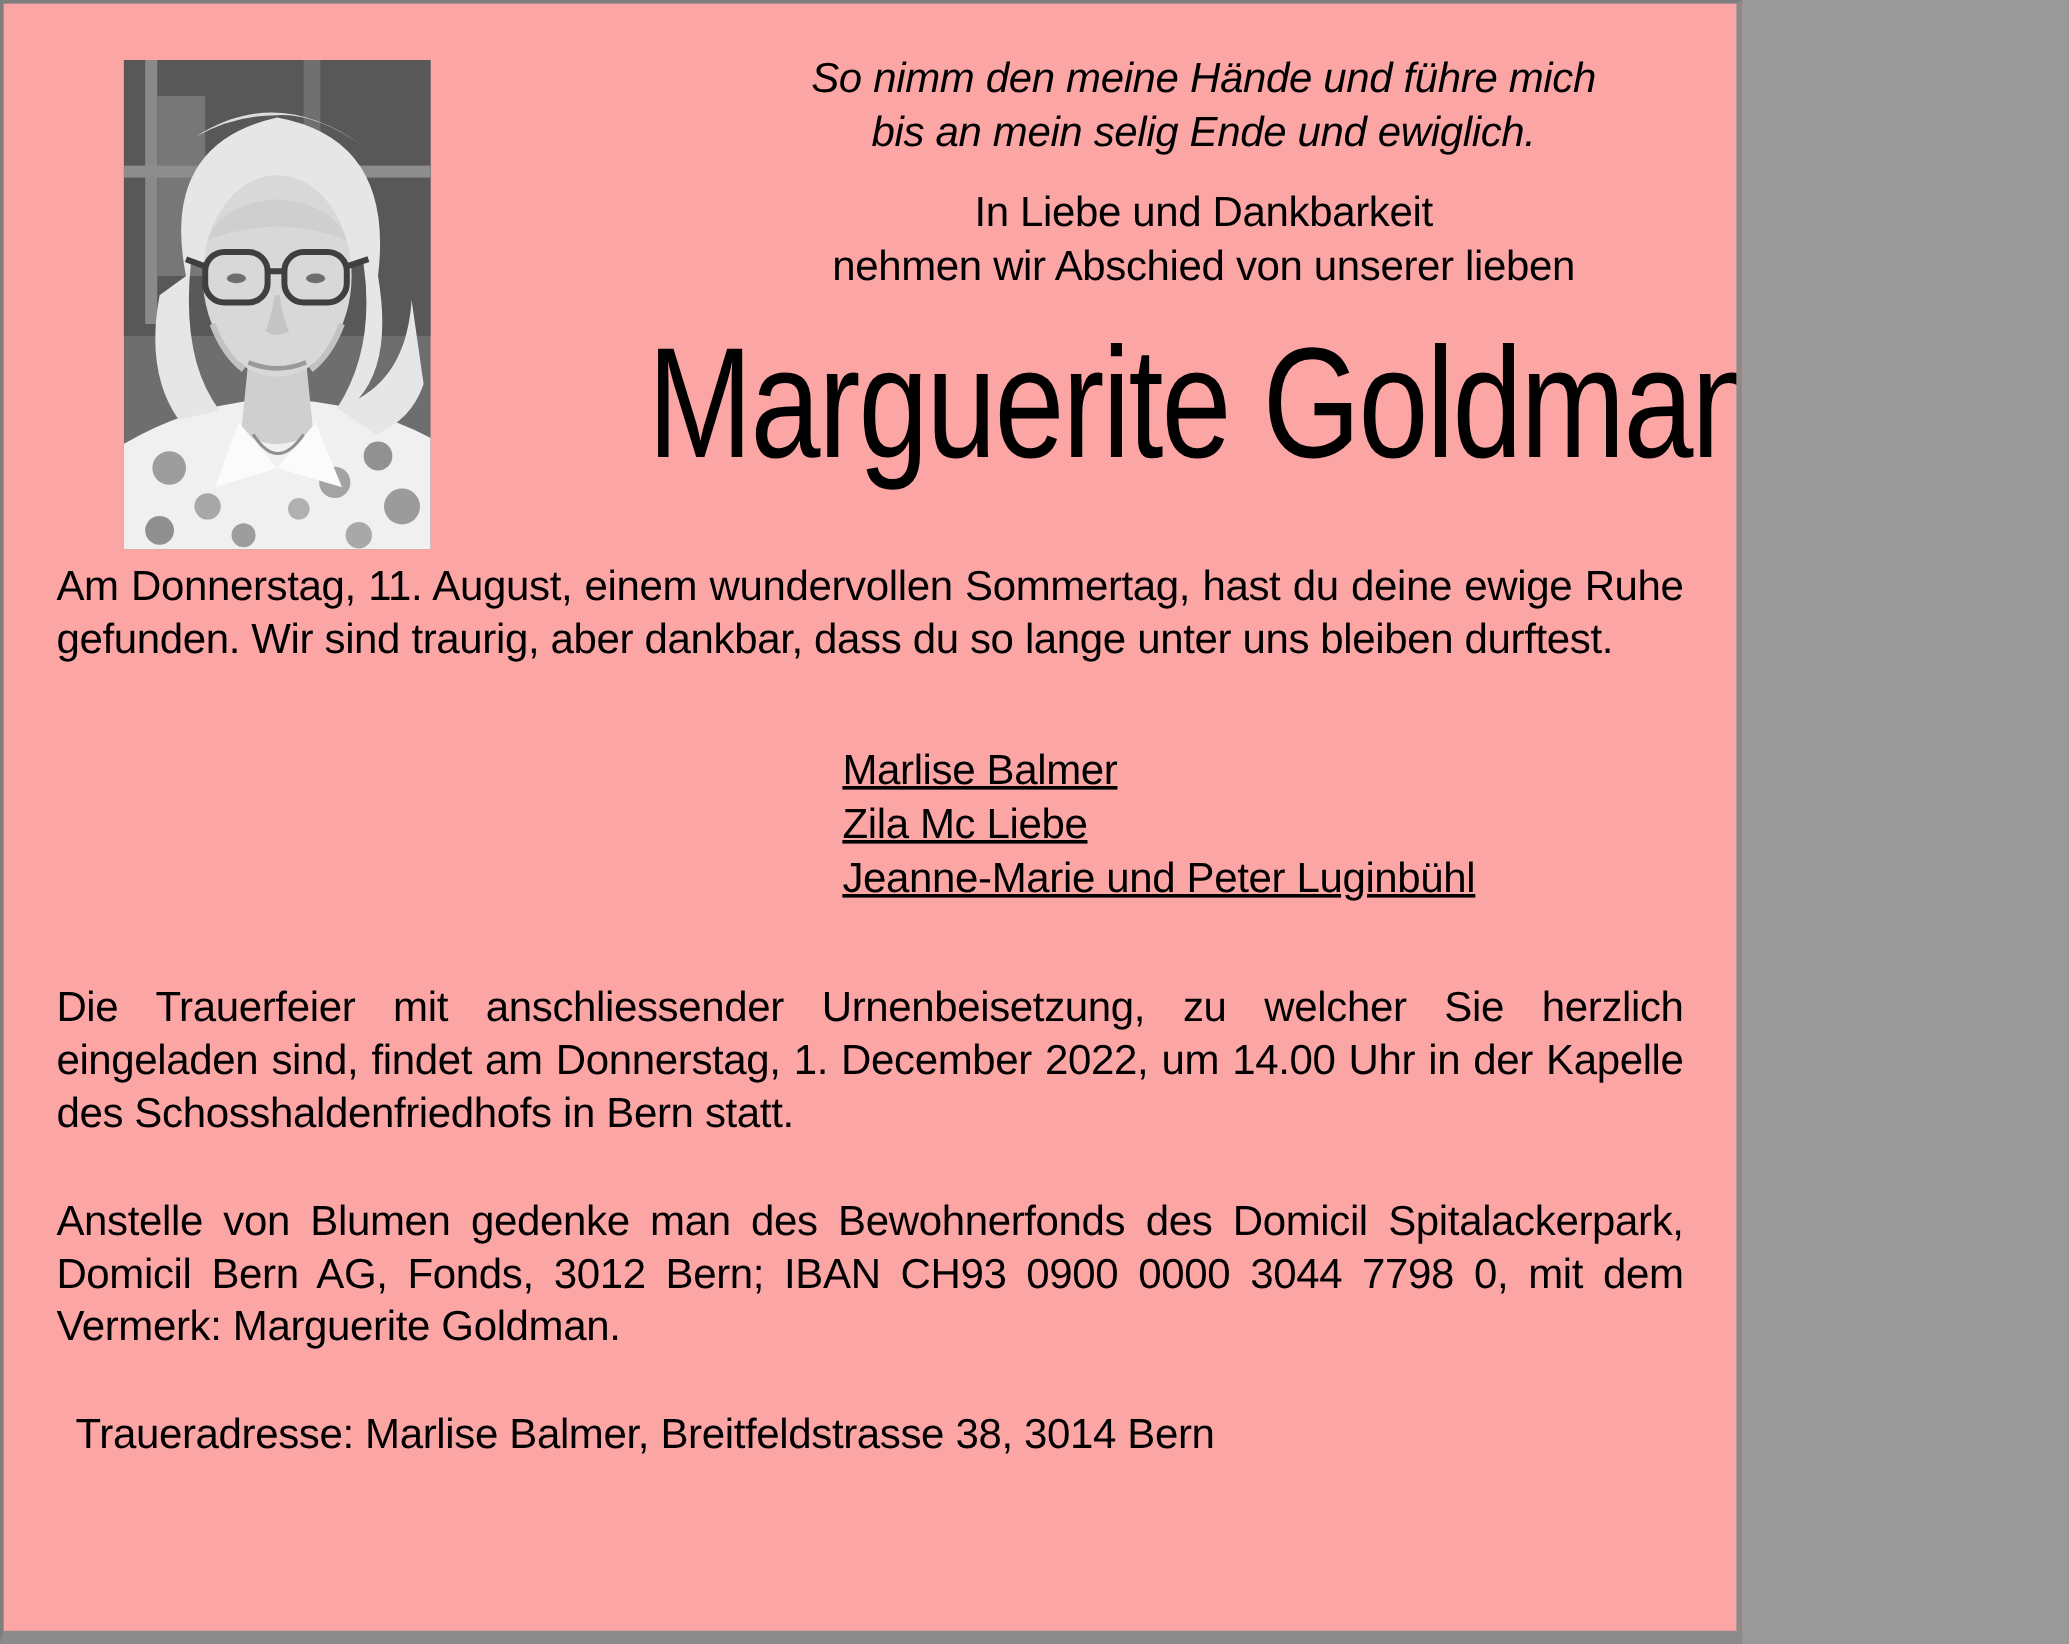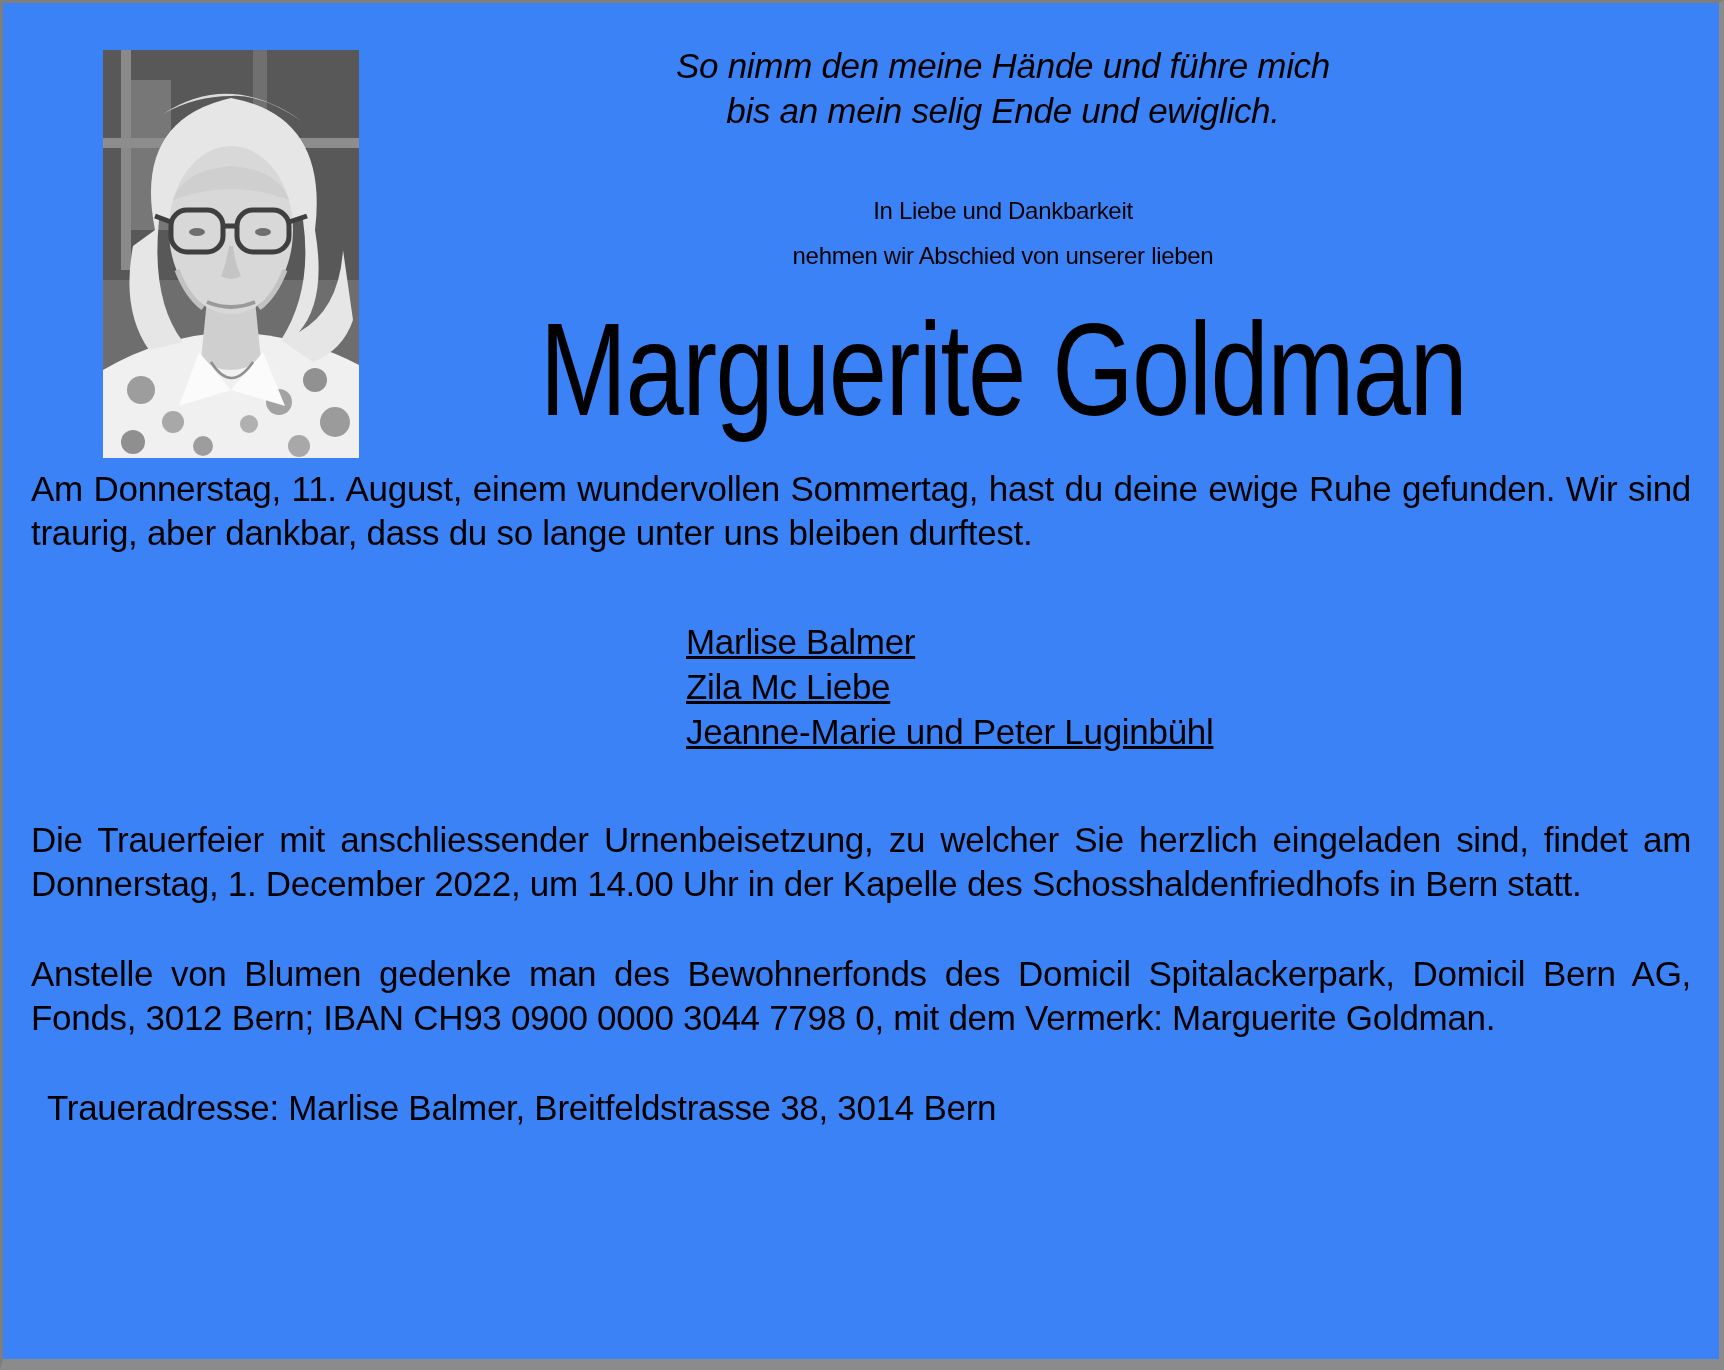--- a/index.html
+++ b/index.html
@@ -1,21 +1,21 @@
 <!DOCTYPE html>
 <html lang="de"><head>
 <meta charset="utf-8">
 <title>Todesanzeige</title>
 <style>
   html,body{margin:0;padding:0;background:#9a9a9a;}
   .page{
     position:relative;
-    width:1724px;height:1370px;
+    width:1452px;height:1370px;
     box-sizing:border-box;
-    background:#3b82f6;
+    background:#fca5a5;
     border-top:3px solid #7e7e7e;
     border-left:3px solid #7e7e7e;
     border-right:5px solid #8b8b8b;
     border-bottom:11px solid #8b8b8b;
     overflow:hidden;
     font-family:"Liberation Sans", sans-serif;
     color:#000;
     letter-spacing:-0.3px;
   }
   
@@ -28,40 +28,40 @@
   .header-col{
     position:absolute;left:310px;top:0;width:1380px;
     text-align:center;
   }
   .quote{
     margin-top:40px;
     font-style:italic;
     font-size:35px;line-height:45px;
   }
   .intro{
-    margin-top:55px;
-    font-size:24px;line-height:45px;
+    margin-top:21px;
+    font-size:35px;line-height:45px;
   }
   .deceased-name{
     margin-top:22px;
     font-size:131px;line-height:140px;
     white-space:nowrap;
     transform:scaleX(0.80);
     transform-origin:50% 50%;
     letter-spacing:-2px;
   }
   .life-dates{
     margin-top:2px;
     font-size:37px;line-height:44px;
   }
   
   .body-text{
     position:absolute;left:0;top:464px;width:100%;
     box-sizing:border-box;
-    padding:0 28px;
+    padding:0 44px;
     font-size:35px;line-height:44px;
   }
   .para{
     margin:0 0 46px 0;
     text-align:justify;
   }
   .mourners{
     margin:64px 0 64px 655px;
     text-align:left;
   }

